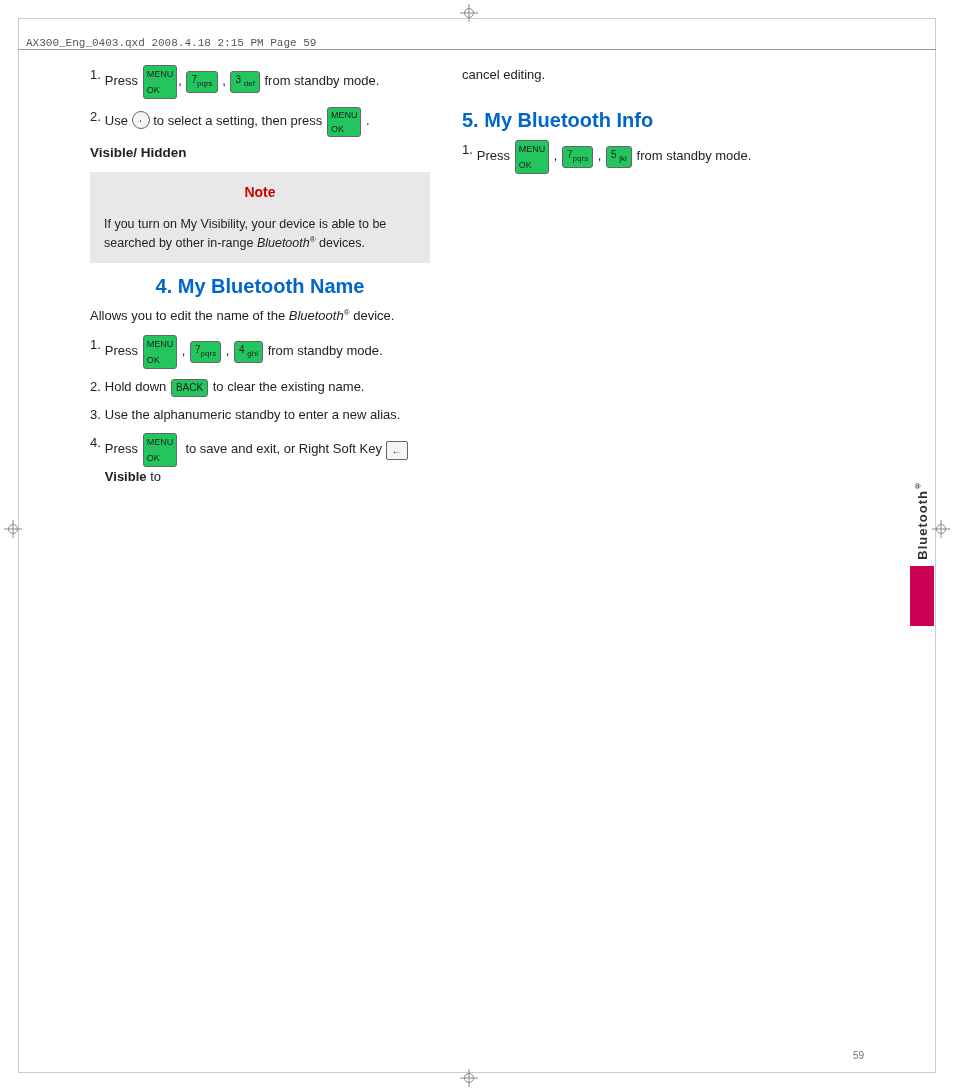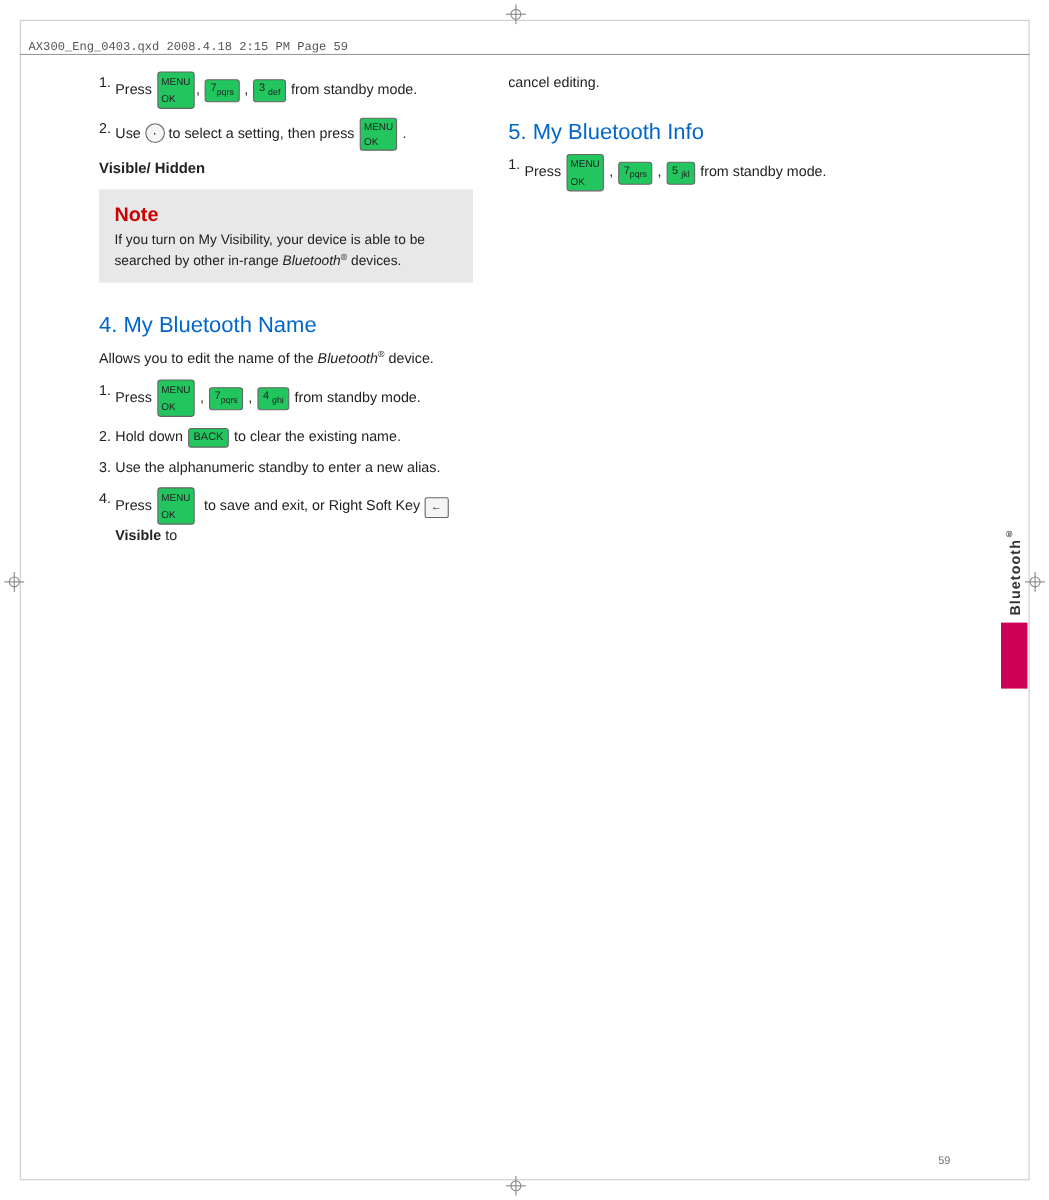--- a/index.html
+++ b/index.html
@@ -60,21 +60,21 @@
       width: 10px; height: 10px;
       border: 1px solid #888;
       border-radius: 50%;
       top: 50%; left: 50%;
       transform: translate(-50%, -50%);
     }
 
     
     .section-heading {
       font-size: 20px;
-      font-weight: normal;
+      font-weight: bold;
       color: #0066cc;
       margin-bottom: 8px;
       margin-top: 24px;
     }
 
     .section-intro {
       font-size: 13px;
       line-height: 1.5;
       margin-bottom: 10px;
     }
@@ -124,22 +124,23 @@
       padding: 10px 14px;
       margin-top: 12px;
       margin-bottom: 4px;
       font-size: 12.5px;
       line-height: 1.5;
     }
 
     .note-label {
       font-weight: bold;
       color: #cc0000;
-      font-size: 18px;
-      margin-bottom: 0;
+      font-size: 14px;
+      margin-bottom: 12px;
+      text-align: center;
     }
 
     .note-text {
       font-size: 12.5px;
       line-height: 1.5;
     }
 
     
     .visible-hidden {
       font-weight: bold;
@@ -242,21 +243,21 @@
       </span>
     </div>
 
     <div class="visible-hidden">Visible/ Hidden</div>
 
     <div class="note-box">
       <div class="note-label">Note</div>
       <div class="note-text">If you turn on My Visibility, your device is able to be searched by other in-range <span class="italic">Bluetooth</span><sup>®</sup> devices.</div>
     </div>
 
-    <div class="section-heading" style="margin-top:28px;">4. My Bluetooth Name</div>
+    <div class="section-heading" style="margin-top:12px;text-align:center;">4. My Bluetooth Name</div>
 
     <div class="section-intro">
       Allows you to edit the name of the <span class="italic">Bluetooth</span><sup>®</sup> device.
     </div>
 
     <div class="step">
       <span class="step-number">1.</span>
       <span class="step-content">
         Press
         <span class="key-btn key-btn-menu">MENU<br>OK</span> ,

